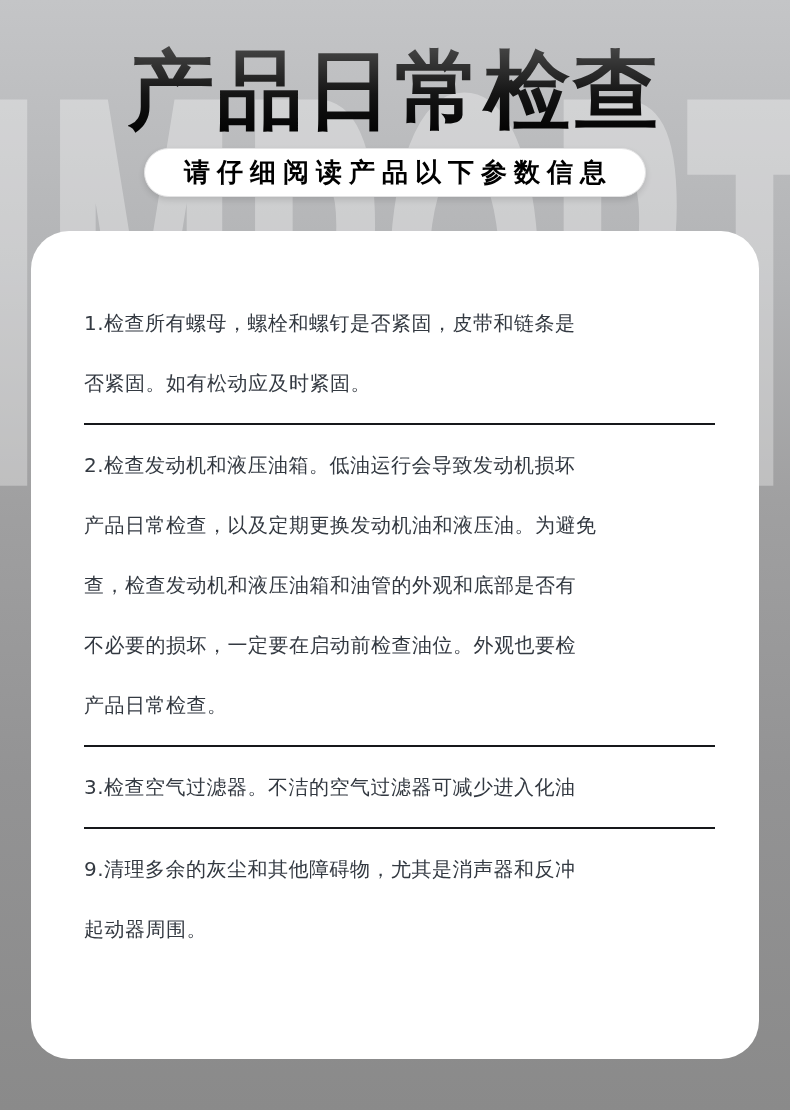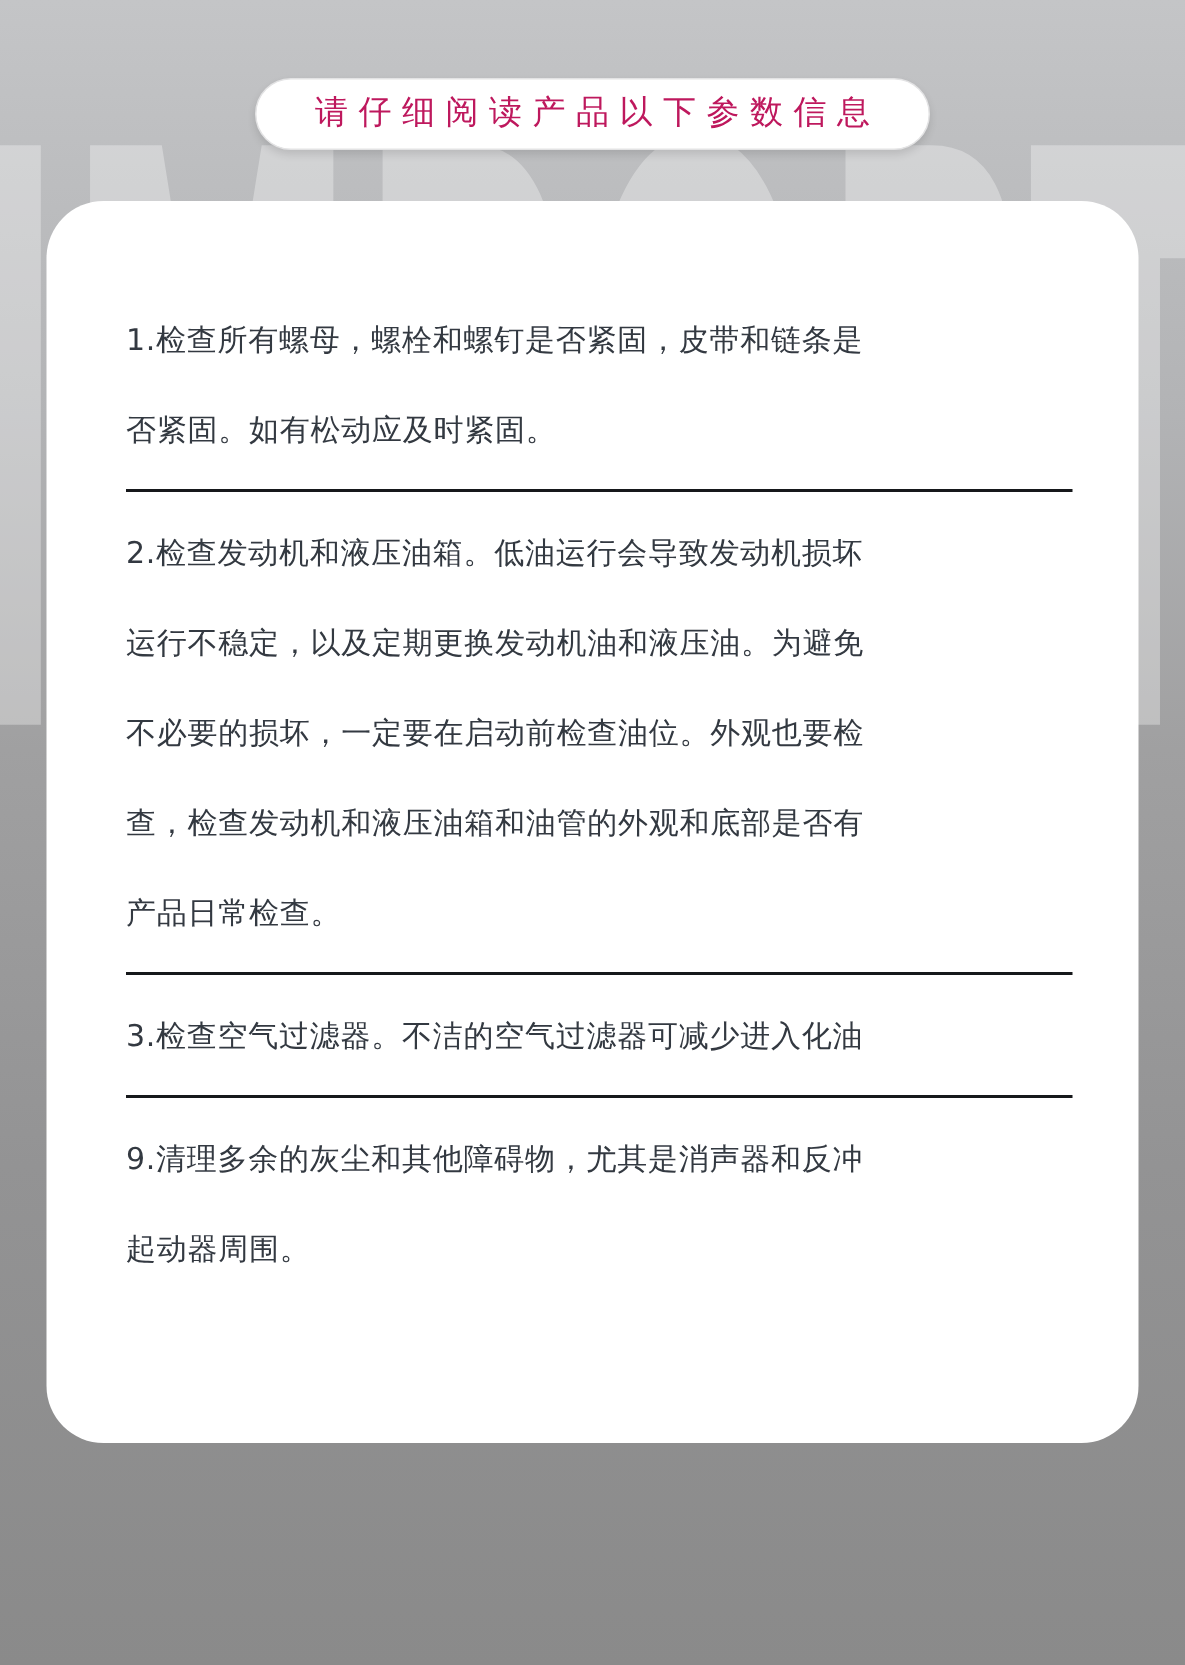--- a/index.html
+++ b/index.html
@@ -49,24 +49,24 @@
   .badge {
     display: inline-block;
     margin-top: 10px;
     background: #ffffff;
     border: 1px solid #e3e3e4;
     border-radius: 25px;
     padding: 11px 32px 11px 39px;
     box-shadow: 0 3px 6px rgba(0, 0, 0, 0.12);
   }
   .badge span {
-    font-size: 22px;
-    font-weight: 400;
+    font-size: 26px;
+    font-weight: 700;
     letter-spacing: 7px;
-    color: #be185d;
+    color: #000000;
     line-height: 24px;
     display: inline-block;
   }
 
   .card {
     position: relative;
     z-index: 1;
     margin: 34px 31px 0 31px;
     background: #ffffff;
     border-radius: 38px;
@@ -85,39 +85,40 @@
   }
 </style>
 </head>
 <body>
 
 <div class="page">
 
   <div class="watermark">IMPORT</div>
 
   <div class="header">
+    <h1 class="title">产品日常检查</h1>
     <div>
       <div class="badge">
         <span>请仔细阅读产品以下参数信息</span>
       </div>
     </div>
   </div>
 
   <div class="card">
     <div>
         <div class="paragraph">
           <div class="line">1.检查所有螺母，螺栓和螺钉是否紧固，皮带和链条是</div>
           <div class="line">否紧固。如有松动应及时紧固。</div>
         </div>
         <div class="divider"></div>
         <div class="paragraph">
           <div class="line">2.检查发动机和液压油箱。低油运行会导致发动机损坏</div>
-          <div class="line">运行不稳定，以及定期更换发动机油和液压油。为避免</div>
+          <div class="line">产品日常检查，以及定期更换发动机油和液压油。为避免</div>
+          <div class="line">查，检查发动机和液压油箱和油管的外观和底部是否有</div>
           <div class="line">不必要的损坏，一定要在启动前检查油位。外观也要检</div>
-          <div class="line">查，检查发动机和液压油箱和油管的外观和底部是否有</div>
           <div class="line">产品日常检查。</div>
         </div>
         <div class="divider"></div>
         <div class="paragraph">
           <div class="line">3.检查空气过滤器。不洁的空气过滤器可减少进入化油</div>
         </div>
         <div class="divider"></div>
         <div class="paragraph">
           <div class="line">9.清理多余的灰尘和其他障碍物，尤其是消声器和反冲</div>
           <div class="line">起动器周围。</div>

